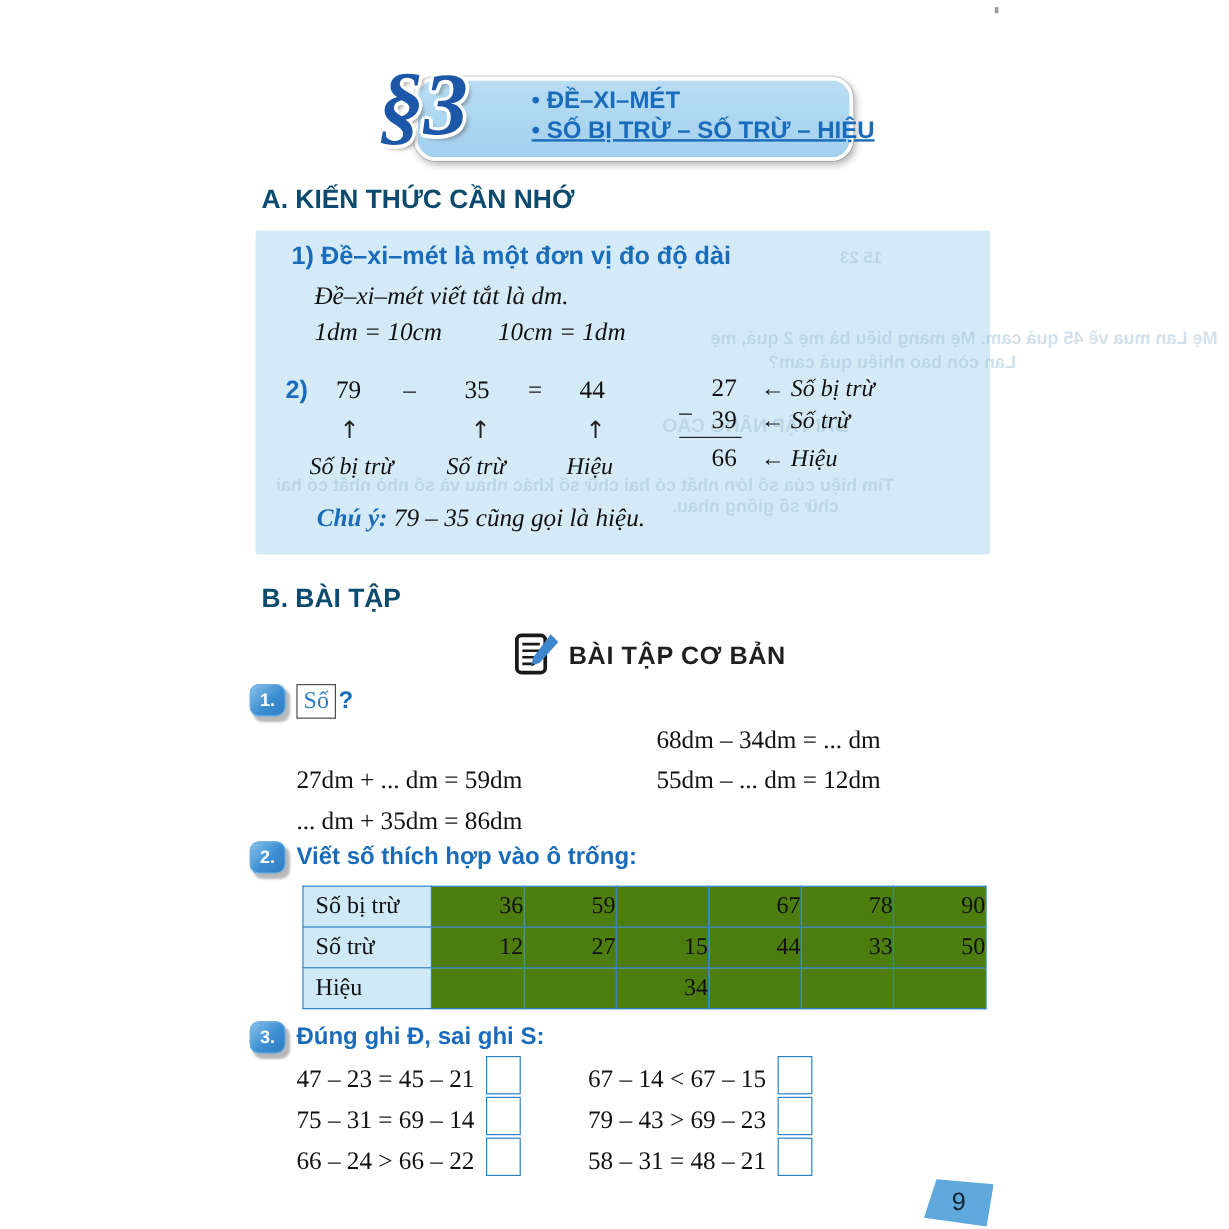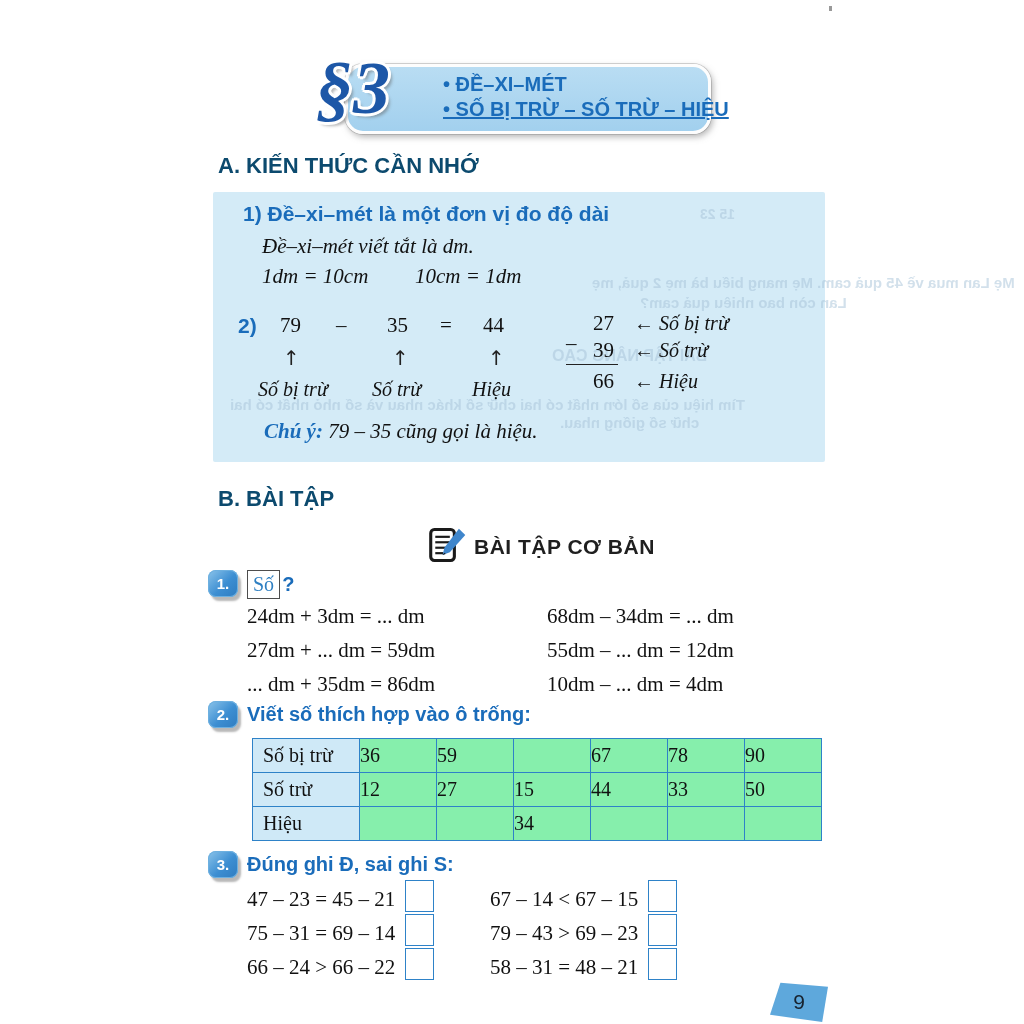--- a/index.html
+++ b/index.html
@@ -39,21 +39,21 @@
     color:#fff;font-weight:bold;font-size:15px;
     box-shadow:3px 4px 2px rgba(125,125,125,.55),inset 0 0 0 1px #6db0e0;}
   .ex-title{font-size:20px;font-weight:bold;color:#1a6cba;white-space:nowrap;}
 
   .so-box{display:inline-block;border:1.3px solid #4d4d4d;padding:0 5px;height:27px;line-height:26px;
     font-family:"Liberation Serif",serif;font-size:20px;color:#2e7fc2;background:#fff;}
   .qmark{font-size:20px;font-weight:bold;color:#1a6cba;margin-left:2px;}
 
   table.sub-table{border-collapse:collapse;table-layout:fixed;}
   table.sub-table td{border:1.6px solid #2e82c8;height:33px;font-family:"Liberation Serif",serif;
-    font-size:20px;text-align:left;padding:0;background:#86efac;}
+    font-size:20px;text-align:right;padding:0;background:#4d7c0f;}
   table.sub-table td.th{background:#cfe9f7;text-align:left;padding-left:10px;width:96px;}
   table.sub-table td.cell{width:76px;}
 
   .check-row{display:flex;align-items:center;height:34px;}
   .check-expr{font-family:"Liberation Serif",serif;font-size:21px;white-space:nowrap;}
   .answer-box{display:inline-block;width:27px;height:30px;border:1.6px solid #2e82c8;
     margin-left:10px;transform:translateY(-3px);background:#fff;}
 
   .page-tab{left:770px;top:982px;width:58px;height:40px;background:#5ea8dc;
     clip-path:polygon(18% 2%,100% 12%,90% 100%,0% 82%);
@@ -131,26 +131,24 @@
     <polygon points="34,2 41,9 24,28 16,31 18,23" fill="#3f86cc"></polygon>
     <polygon points="18,28.5 16,31 19.5,30" fill="#1a1a1a"></polygon>
   </svg>
   <div class="abs sans-b" style="left:474px;top:535px;font-size:21px;color:#1f1f1f;letter-spacing:.5px;">BÀI TẬP CƠ BẢN</div>
 
   <div class="abs ex-badge" style="left:208px;top:570px;">1.</div>
   <div class="abs" style="left:247px;top:570px;">
     <span class="so-box">Số</span><span class="qmark">?</span>
   </div>
 
-  <div class="abs eq" style="left:247px;top:603px;">24dm + 3dm = ... dm</div>
   <div class="abs eq" style="left:247px;top:637px;">27dm + ... dm = 59dm</div>
   <div class="abs eq" style="left:247px;top:671px;">... dm + 35dm = 86dm</div>
   <div class="abs eq" style="left:547px;top:603px;">68dm – 34dm = ... dm</div>
   <div class="abs eq" style="left:547px;top:637px;">55dm – ... dm = 12dm</div>
-  <div class="abs eq" style="left:547px;top:671px;">10dm – ... dm = 4dm</div>
 
   <div class="abs ex-badge" style="left:208px;top:701px;">2.</div>
   <div class="abs ex-title" style="left:247px;top:703px;">Viết số thích hợp vào ô trống:</div>
 
   <table class="abs sub-table" style="left:252px;top:738px;">
     <tbody>
         <tr>
       <td class="th">Số bị trừ</td>
       <td class="cell">36</td>
       <td class="cell">59</td>

